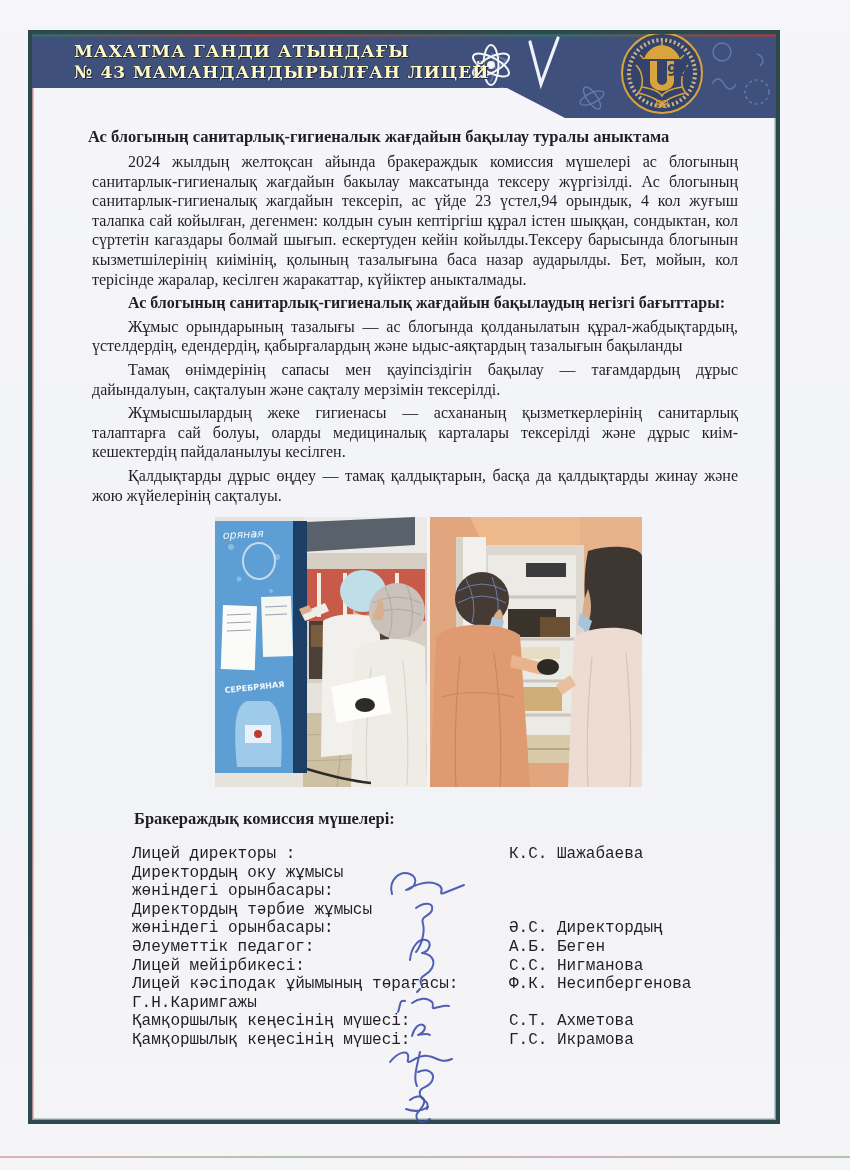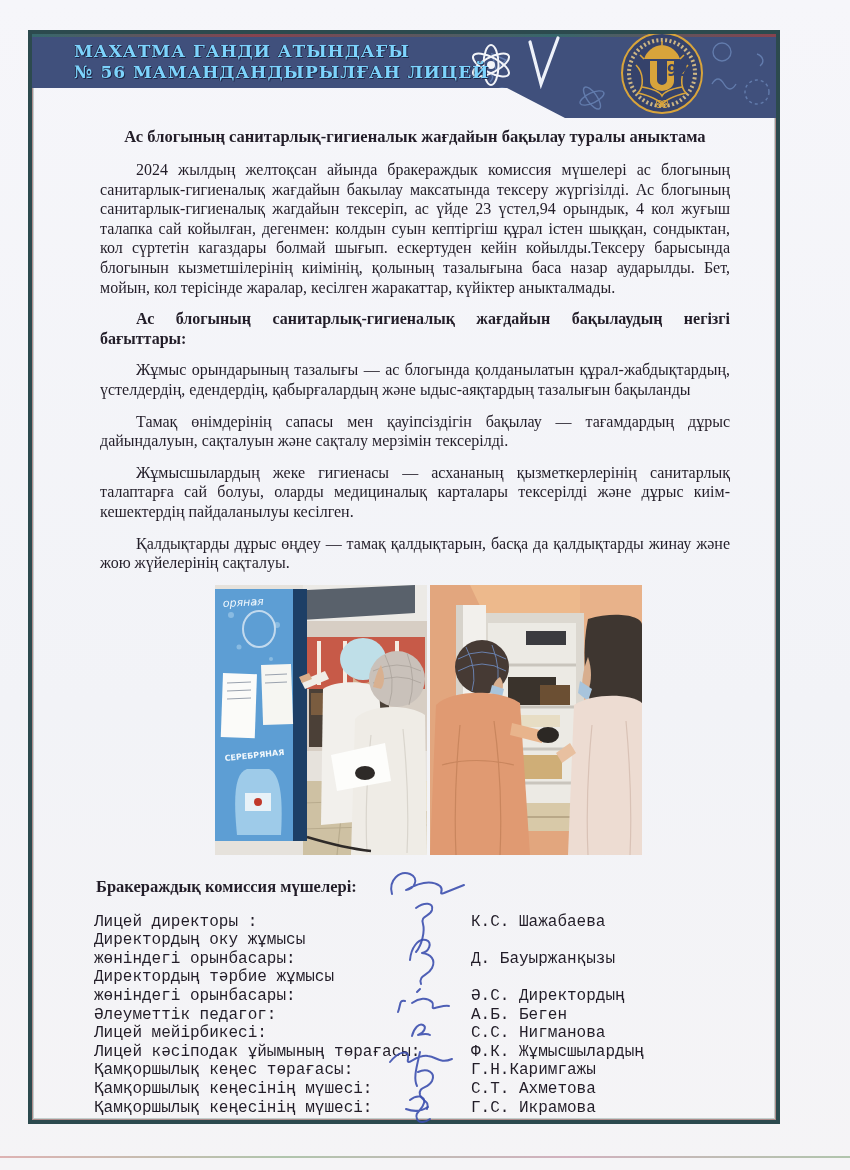--- a/index.html
+++ b/index.html
@@ -2,34 +2,34 @@
 <html><head>
 <meta charset="utf-8">
 <style>
   html,body{margin:0;padding:0;background:#e9eaef;}
   .page{position:relative;width:850px;height:1170px;background:linear-gradient(180deg,#f6f6fa 0%,#f2f3f7 60%,#f5f4f6 100%);overflow:hidden;font-family:"Liberation Serif",serif;color:#221d28;}
   .scan-edge{position:absolute;left:0;top:1156px;width:850px;height:2px;background:linear-gradient(90deg,#d8a2a2,#9fb99a,#c9a0b0,#9fb99a);opacity:.8;}
   .frame{position:absolute;left:28px;top:30px;width:744px;height:1086px;border:4px solid #2c4a4e;box-shadow:inset 0 0 0 1px rgba(150,60,60,.45), inset 0 0 0 2px rgba(40,90,80,.25);}
   
   .banner{position:relative;width:744px;height:84px;background:#40507c;clip-path:polygon(0 0,744px 0,744px 84px,533px 84px,475px 54px,0 54px);}
   .banner-inner-line{position:absolute;left:0;top:0;width:744px;height:3px;background:linear-gradient(90deg,#2e7a5e,#c0392b 30%,#2e7a5e 70%,#c0392b);opacity:.55;}
-  .banner-text{position:absolute;left:42px;top:7px;font-family:"DejaVu Serif",serif;font-weight:bold;font-size:17px;line-height:21px;letter-spacing:1px;color:#7dd3fc;text-shadow:1px 1px 0 #1c2747, -1px 0 0 rgba(0,0,0,.35);}
+  .banner-text{position:absolute;left:42px;top:7px;font-family:"DejaVu Serif",serif;font-weight:bold;font-size:17px;line-height:21px;letter-spacing:1px;color:#fef9c3;text-shadow:1px 1px 0 #1c2747, -1px 0 0 rgba(0,0,0,.35);}
   .doodles{position:absolute;left:440px;top:0;width:304px;height:84px;}
   .atom{position:absolute;left:436px;top:9px;width:46px;height:44px;}
   .logo{position:absolute;left:588px;top:-3px;width:84px;height:84px;}
   
   .doc-text{padding:8px 34px 0 56px;}
-  .doc-title{text-align:center;font-weight:bold;font-size:16.5px;line-height:22px;margin:0 0 3px 0;}
-  .doc-text p{margin:12px;text-align:justify;text-indent:36px;font-size:16px;line-height:19.6px;}
+  .doc-title{text-align:left;font-weight:bold;font-size:16.5px;line-height:22px;margin:0 0 3px 0;}
+  .doc-text p{margin:4px;text-align:justify;text-indent:36px;font-size:16px;line-height:19.6px;}
   .doc-text p.bold{font-weight:bold;}
   
   .photo-row{margin:12px 0 0 183px;display:flex;gap:3px;width:427px;}
   .photo{width:212px;height:270px;display:block;background:#ddd;}
   
-  .commission{margin:22px 0 0 0;padding-left:62px;}
+  .commission{margin:22px 0 0 0;padding-left:100px;}
   .commission h3{font-size:16.5px;font-weight:bold;margin:0 0 16px 2px;}
   .mrow{display:grid;grid-template-columns:377px 240px;align-items:end;font-family:Liberation Mono, monospace;}
   .mrow .role{font-size:16px;line-height:18.6px;}
   .mrow .name{font-size:16px;line-height:18.6px;}
   .sig-layer{position:absolute;left:350px;top:830px;width:140px;height:262px;pointer-events:none;}
   .sig-layer path{fill:none;stroke:#3c4fae;stroke-width:2;stroke-linecap:round;stroke-linejoin:round;opacity:.9;}
 </style>
 </head>
 <body>
 
@@ -77,21 +77,21 @@
         </g>
         <path d="M30,30 l0,20 a12,10 0 0 0 24,0 l0,-20 l-7,0 l0,19 a5,5 0 0 1 -10,0 l0,-19 z" fill="#d8a43b"></path>
         <text x="47" y="45" font-family="DejaVu Sans, sans-serif" font-size="15" font-weight="bold" fill="#35426b">92</text>
         <circle cx="42" cy="73" r="2" fill="#d8a43b"></circle>
         <ellipse cx="42" cy="73" rx="6" ry="2.4" fill="none" stroke="#d8a43b" stroke-width="0.9" transform="rotate(-24 42 73)"></ellipse>
         <ellipse cx="42" cy="73" rx="6" ry="2.4" fill="none" stroke="#d8a43b" stroke-width="0.9" transform="rotate(24 42 73)"></ellipse>
       </svg>
 
       <div class="banner-text">
         <div>МАХАТМА ГАНДИ АТЫНДАҒЫ</div>
-        <div>№ 56 МАМАНДАНДЫРЫЛҒАН ЛИЦЕЙ</div>
+        <div>№ 43 МАМАНДАНДЫРЫЛҒАН ЛИЦЕЙ</div>
       </div>
     </div>
 
     <div class="doc-text">
       <div class="doc-title">Ас блогының санитарлық-гигиеналык жағдайын бақылау туралы аныктама</div>
       <p>2024 жылдың желтоқсан айында бракераждык комиссия мүшелері ас блогының санитарлык-гигиеналық жағдайын бакылау максатында тексеру жүргізілді. Ас блогының санитарлык-гигиеналық жагдайын тексеріп, ас үйде 23 үстел,94 орындык, 4 кол жуғыш талапка сай койылған, дегенмен: колдын суын кептіргіш құрал істен шыққан, сондыктан, кол сүртетін кагаздары болмай шығып. ескертуден кейін койылды.Тексеру барысында блогынын кызметшілерінің киімінің, қолының тазалығына баса назар аударылды. Бет, мойын, кол терісінде жаралар, кесілген жаракаттар, күйіктер аныкталмады.</p>
       <p class="bold">Ас блогының санитарлық-гигиеналық жағдайын бақылаудың негізгі бағыттары:</p>
       <p>Жұмыс орындарының тазалығы — ас блогында қолданылатын құрал-жабдықтардың, үстелдердің, едендердің, қабырғалардың және ыдыс-аяқтардың тазалығын бақыланды</p>
       <p>Тамақ өнімдерінің сапасы мен қауіпсіздігін бақылау — тағамдардың дұрыс дайындалуын, сақталуын және сақталу мерзімін тексерілді.</p>
       <p>Жұмысшылардың жеке гигиенасы — асхананың қызметкерлерінің санитарлық талаптарға сай болуы, оларды медициналық карталары тексерілді және дұрыс киім-кешектердің пайдаланылуы кесілген.</p>
@@ -238,43 +238,41 @@
 
       <div class="mrow">
         <div class="role">Лицей директоры :</div>
         <div class="name">К.С. Шажабаева</div>
       </div>
       <div class="mrow">
         <div class="role">
           <div>Директордың оку жұмысы</div>
           <div>жөніндегі орынбасары:</div>
         </div>
-        <div class="name">Д. Бауыржанқызы</div>
       </div>
       <div class="mrow">
         <div class="role">
           <div>Директордың тәрбие жұмысы</div>
           <div>жөніндегі орынбасары:</div>
         </div>
         <div class="name">Ә.С. Директордың</div>
       </div>
       <div class="mrow">
         <div class="role">Әлеуметтік педагог:</div>
         <div class="name">А.Б. Беген</div>
       </div>
       <div class="mrow">
         <div class="role">Лицей мейірбикесі:</div>
         <div class="name">С.С. Нигманова</div>
       </div>
       <div class="mrow">
         <div class="role">Лицей кәсіподак ұйымының төрағасы:</div>
-        <div class="name">Ф.К. Жұмысшылардың</div>
-      </div>
-      <div class="mrow">
-        <div class="role">Қамқоршылық кеңес төрағасы:</div>
+        <div class="name">Ф.К. Несипбергенова</div>
+      </div>
+      <div class="mrow">
         <div class="name">Г.Н.Каримгажы</div>
       </div>
       <div class="mrow">
         <div class="role">Қамқоршылық кеңесінің мүшесі:</div>
         <div class="name">С.Т. Ахметова</div>
       </div>
       <div class="mrow">
         <div class="role">Қамқоршылық кеңесінің мүшесі:</div>
         <div class="name">Г.С. Икрамова</div>
       </div>

